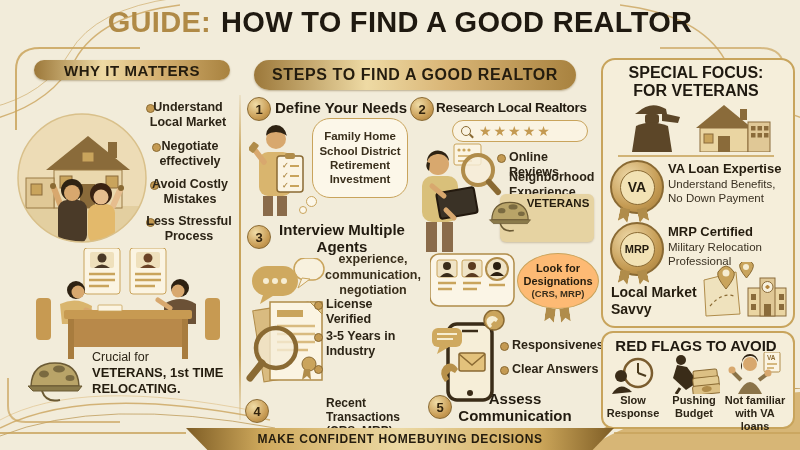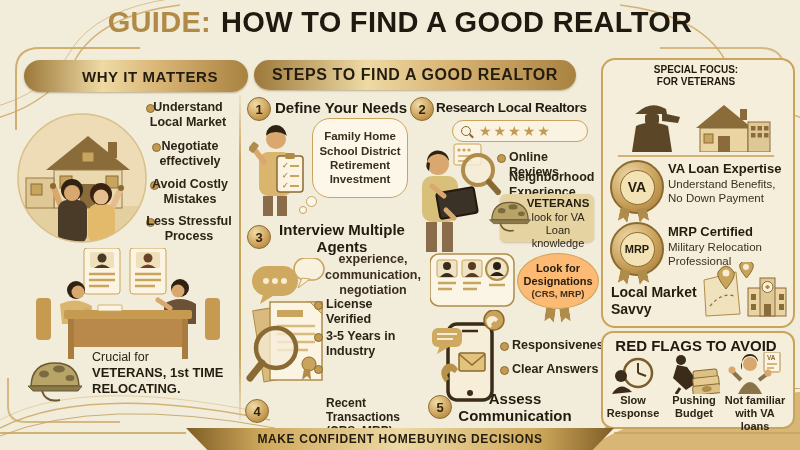--- a/index.html
+++ b/index.html
@@ -54,21 +54,21 @@
     <path d="M0,50 Q80,8 215,0" fill="none" stroke="#b8914a" stroke-width="1.5" opacity="0.8"></path>
   </svg>
 
   <div class="abs" style="left:0;top:8;width:800px;height:44px;display:flex;align-items:center;justify-content:center;
               font-size:29px;font-weight:800;letter-spacing:.3px;">
     <span style="color:#b08a46;">GUIDE:</span>
     <span style="width:10px;"></span>
     <span style="color:#1f1910;">HOW TO FIND A GOOD REALTOR</span>
   </div>
 
-  <div class="abs pill" style="left:24px;top:60px;width:196px;height:32px;font-size:15px;padding-left:28px;">
+  <div class="abs pill" style="left:34px;top:60px;width:196px;height:20px;font-size:15px;">
     <span>WHY IT MATTERS</span>
   </div>
 
   <svg class="abs" style="left:16px;top:112px" width="132" height="132" viewBox="0 0 132 132">
     <defs>
         <clipPath id="circ">
           <circle cx="66" cy="66" r="64"></circle>
         </clipPath>
       </defs>
     <circle cx="66" cy="66" r="64" fill="#eddcb6"></circle>
@@ -276,21 +276,20 @@
   <svg class="abs" style="left:488px;top:198px" width="44" height="36" viewBox="0 0 58 46">
     <path d="M5,28 Q6,5 29,5 Q52,5 53,28 Z" fill="#b9a468" stroke="#6b5a34" stroke-width="1.5"></path>
     <ellipse cx="18" cy="16" rx="5" ry="3.5" fill="#7a6a40"></ellipse>
     <ellipse cx="33" cy="11" rx="6" ry="3.5" fill="#7a6a40"></ellipse>
     <ellipse cx="44" cy="20" rx="4.5" ry="3" fill="#7a6a40"></ellipse>
     <path d="M2,28 H56 L52,33 H7 Z" fill="#8a7a4a" stroke="#6b5a34"></path>
     <path d="M16,33 Q20,45 34,42" fill="none" stroke="#6b5a34" stroke-width="2"></path>
   </svg>
   <div class="abs" style="left:524px;top:197px;width:68px;text-align:center;line-height:1.2;">
     <div style="font-size:11.5px;font-weight:800;color:#241c0e;">VETERANS</div>
-    <div style="font-size:11px;font-weight:500;color:#2c2416;">look for VA Loan knowledge</div>
   </div>
 
   <svg class="abs" style="left:430px;top:252px" width="86" height="56" viewBox="0 0 86 56">
     <rect x="0" y="2" width="84" height="52" rx="9" fill="#fbf5e6" stroke="#b08c4a" stroke-width="1.5"></rect>
     <g>
       <rect x="7" y="8" width="20" height="17" rx="2" fill="#efe3c6" stroke="#c9a45c"></rect>
       <circle cx="17" cy="14" r="4" fill="#3a2c1a"></circle>
         <path d="M10,25 q7,-8 14,0 z" fill="#3a2c1a"></path>
       <line x1="8" y1="31" x2="26" y2="31" stroke="#c9a45c" stroke-width="2.5"></line>
       <line x1="8" y1="37" x2="22" y2="37" stroke="#c9a45c" stroke-width="2.5"></line>
@@ -337,21 +336,21 @@
   <div class="abs bullet" style="left:512px;top:338px;width:90px;">Responsiveness</div>
   <div class="abs dot" style="left:500px;top:366px;"></div>
   <div class="abs bullet" style="left:512px;top:362px;width:90px;">Clear Answers</div>
 
   <div class="abs badge" style="left:428px;top:395px;">
     <span>5</span>
   </div>
   <div class="abs step-title c" style="left:450px;top:391px;width:130px;">Assess Communication</div>
 
   <div class="abs panel" style="left:601px;top:58px;width:190px;height:266px;"></div>
-  <div class="abs c" style="left:605px;top:64px;width:182px;font-size:10px;font-weight:800;line-height:1.15;color:#1f1910;">
+  <div class="abs c" style="left:605px;top:64px;width:182px;font-size:16px;font-weight:800;line-height:1.15;color:#1f1910;">
     <div>SPECIAL FOCUS:</div>
     <div>FOR VETERANS</div>
   </div>
 
   <svg class="abs" style="left:618px;top:100px" width="156" height="52" viewBox="0 0 156 52">
     <g fill="#5c4628">
       <path d="M20,12 Q33,0 48,9 L49,14 L17,14 Z"></path>
       <rect x="27" y="14" width="14" height="10" rx="3"></rect>
       <polygon points="44,13 62,17 60,23 44,21"></polygon>
       <path d="M18,26 Q33,19 50,26 L54,52 L14,52 Z"></path>

